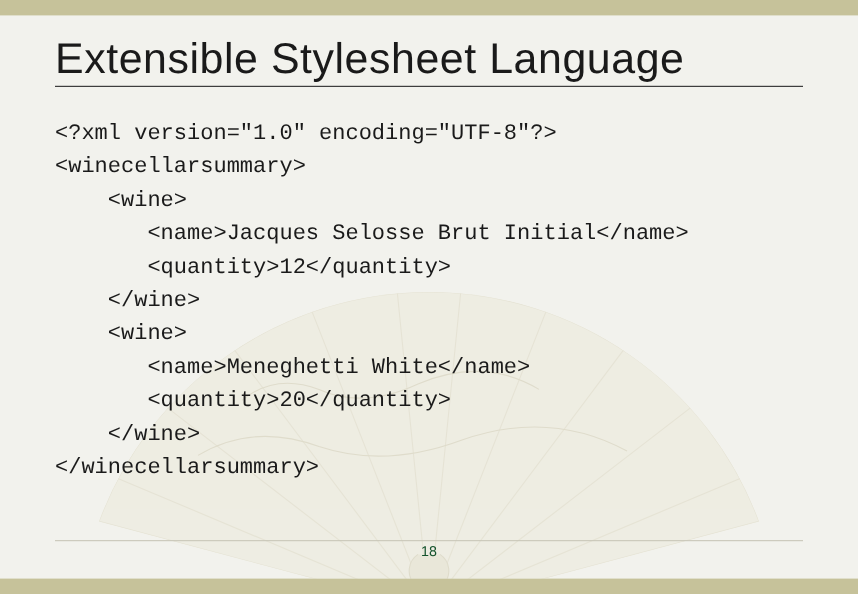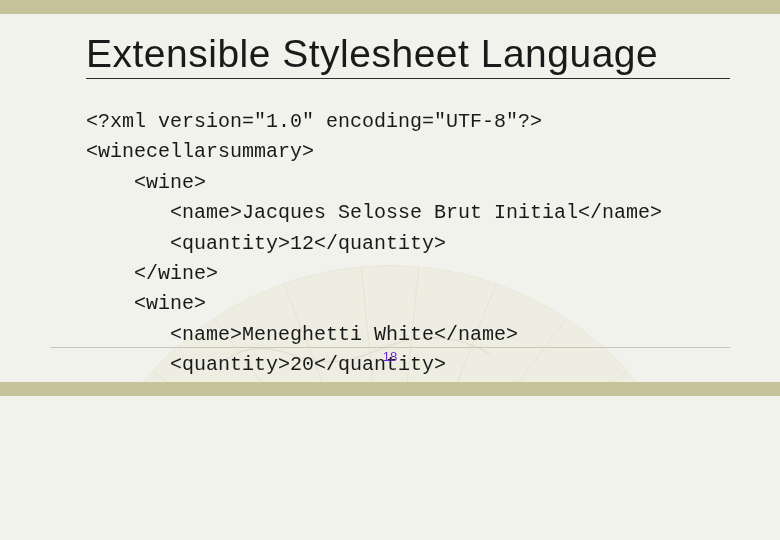--- a/index.html
+++ b/index.html
@@ -3,27 +3,26 @@
 <meta charset="utf-8">
 <style>
   * { margin: 0; padding: 0; box-sizing: border-box; }
   html, body { width: 780px; height: 540px; overflow: hidden; }
   body {
     background: #f2f2ed;
     font-family: Arial, Helvetica, sans-serif;
   }
   .slide {
     width: 780px;
-    height: 396px;
+    height: 540px;
     background: #f2f2ed;
     border-top: 14px solid #c6c29a;
     border-bottom: 14px solid #c6c29a;
     position: relative;
     overflow: hidden;
-    padding-left: 36px;
   }
   .fan-bg {
     position: absolute;
     left: 50%;
     top: 160px;
     transform: translateX(-50%);
     width: 640px;
     height: 400px;
     pointer-events: none;
     opacity: 0.35;
@@ -53,21 +52,21 @@
     color: #1a1a1a;
     white-space: pre;
   }
   .pagenum {
     position: absolute;
     left: 0;
     right: 0;
     bottom: 18px;
     text-align: center;
     font-size: 13px;
-    color: #6d28d9;
+    color: #14532d;
     z-index: 3;
   }
   .pagenum-rule {
     position: absolute;
     left: 50px;
     right: 50px;
     bottom: 34px;
     border-top: 1px solid #c9c7b9;
     z-index: 3;
   }

